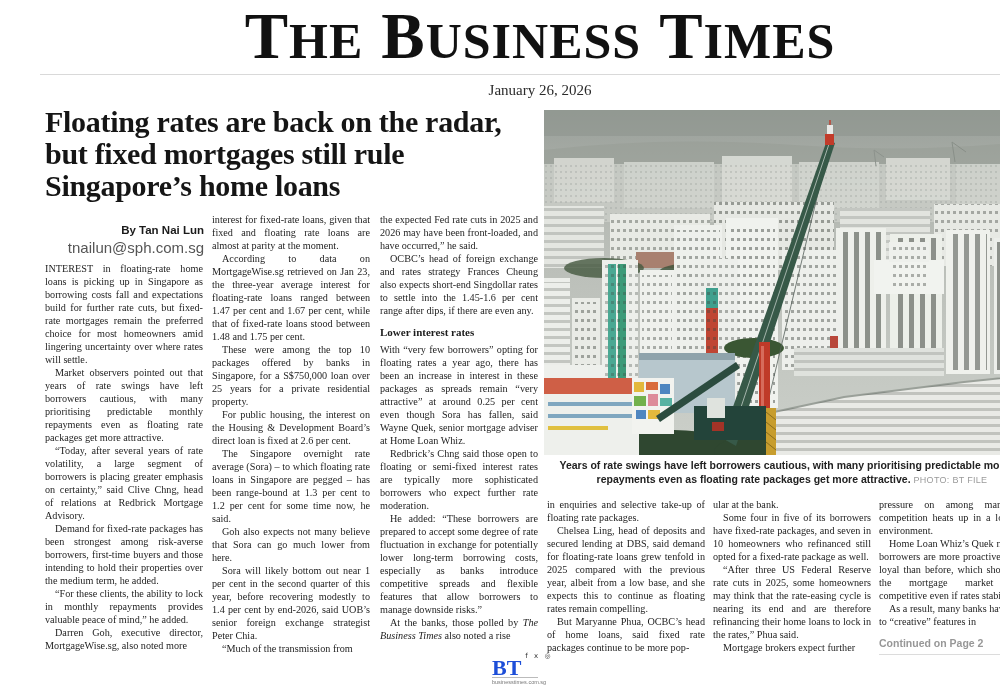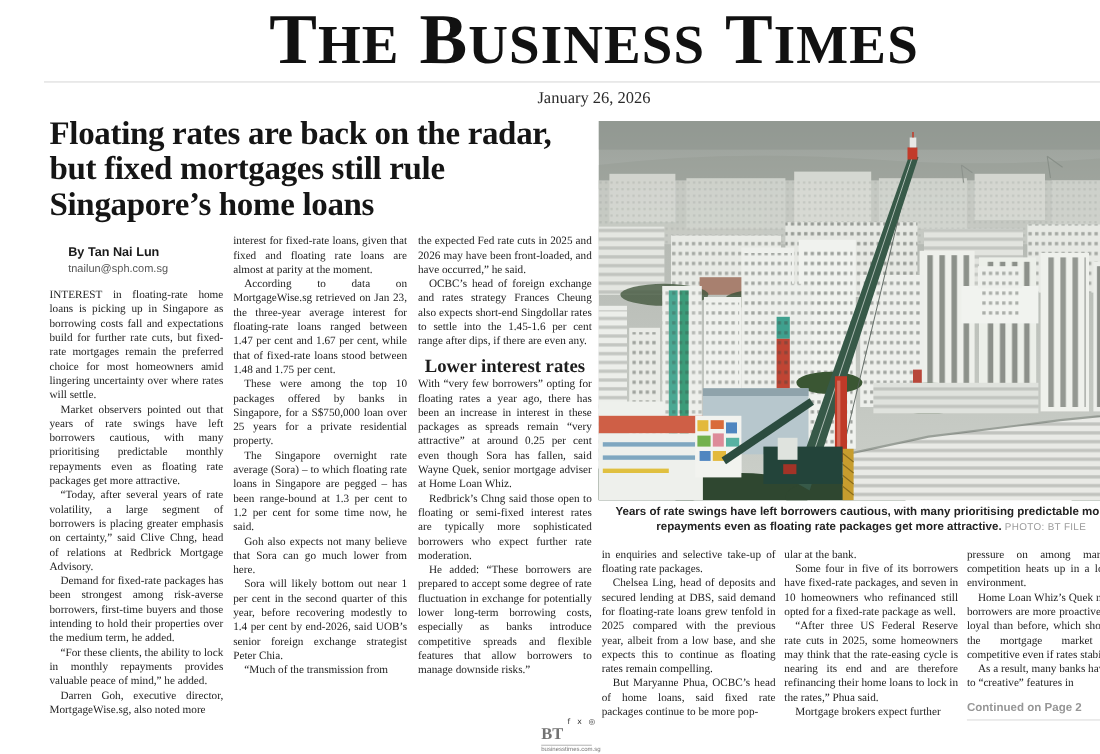--- a/index.html
+++ b/index.html
@@ -13,55 +13,55 @@
   .mast-word{display:inline-block;font-size:50px;margin:0 9px;}
   .mast-word::first-letter{font-size:65px;}
   .rule-top{position:absolute;top:74px;left:0;width:1000px;height:1px;background:#d9d9d9;}
   .dateline{position:absolute;top:82px;left:0;width:1000px;text-align:center;
             font-size:15px;color:#2b2b2b;}
 
   
   .headline{position:absolute;left:5px;top:106px;width:472px;
             font-size:30px;line-height:32px;font-weight:700;color:#151515;
             letter-spacing:-0.3px;}
-  .byline{position:absolute;left:22px;top:224px;width:160px;
-          font-family:"Liberation Sans", sans-serif;}
+  .byline{position:absolute;left:4px;top:224px;width:160px;
+          font-family:"Liberation Sans", sans-serif;text-align:right;}
   .byline .by{font-size:11.5px;font-weight:700;color:#1a1a1a;}
-  .byline .email{font-size:10px;color:#555;margin-top:3px;}
+  .byline .email{font-size:15px;color:#555;margin-top:3px;}
 
   
   .col{position:absolute;width:158px;font-size:10.2px;line-height:13px;
        text-align:justify;color:#1d1d1d;
        font-family:"Liberation Serif", serif;hyphens:auto;-webkit-hyphens:auto;}
   .col p{margin:0;text-indent:10px;}
   .col p.noindent{text-indent:0;}
-  .col h3.subhead{margin:9px 0 4px 0;font-size:17px;line-height:13px;
-       font-weight:700;text-align:center;font-family:"Liberation Serif", serif;}
+  .col h3.subhead{margin:9px 0 4px 0;font-size:11px;line-height:13px;
+       font-weight:700;text-align:left;font-family:"Liberation Serif", serif;}
   #col1{left:5px;  top:262px;}
   #col2{left:172px;top:213px;}
   #col3{left:340px;top:213px;}
   #col4{left:507px;top:498px;}
   #col5{left:673px;top:498px;}
   #col6{left:839px;top:498px;}
   .continued{margin-top:9px;font-family:"Liberation Sans", sans-serif;
              font-weight:700;font-size:10.5px;color:#979797;text-align:left;text-indent:0;}
   .continued-rule{margin-top:4px;width:158px;height:1px;background:#dcdcdc;}
 
   
   .photo-wrap{position:absolute;left:504px;top:110px;width:496px;height:345px;overflow:hidden;}
   .caption{position:absolute;left:504px;top:459px;width:496px;
            font-family:"Liberation Sans", sans-serif;font-size:10.5px;line-height:13.5px;
            font-weight:700;color:#222;text-align:center;}
   .caption .credit{font-weight:400;font-size:9px;color:#9b9b9b;letter-spacing:.3px;}
 
   
   .footer{position:absolute;left:452px;top:652px;width:120px;text-align:left;}
   .footer .btrow{display:flex;align-items:flex-end;gap:4px;}
-  .footer .bt{font-family:"Liberation Serif", serif;font-weight:700;font-size:15px;
-              color:#737373;line-height:16px;}
+  .footer .bt{font-family:"Liberation Serif", serif;font-weight:700;font-size:22px;
+              color:#1d4ed8;line-height:16px;}
   .footer .icons{font-family:"DejaVu Sans", sans-serif;font-size:7px;color:#333;
                  letter-spacing:2px;padding-bottom:16px;}
   .footer .site{font-family:"Liberation Sans", sans-serif;font-size:5.5px;color:#777;
                 margin-top:1px;border-top:1px solid #bbb;width:46px;padding-top:1px;}
 </style>
 </head>
 <body>
 
 <div id="page">
 
@@ -82,32 +82,34 @@
       <p>Market observers pointed out that years of rate swings have left borrowers cautious, with many prioritising predictable monthly repayments even as floating rate packages get more attractive.</p>
       <p>“Today, after several years of rate volatility, a large segment of borrowers is placing greater emphasis on certainty,” said Clive Chng, head of relations at Redbrick Mortgage Advisory.</p>
       <p>Demand for fixed-rate packages has been strongest among risk-averse borrowers, first-time buyers and those intending to hold their properties over the medium term, he added.</p>
       <p>“For these clients, the ability to lock in monthly repayments provides valuable peace of mind,” he added.</p>
       <p>Darren Goh, executive director, MortgageWise.sg, also noted more</p>
     </div>
   <div class="col" id="col2">
       <p class="noindent">interest for fixed-rate loans, given that fixed and floating rate loans are almost at parity at the moment.</p>
       <p>According to data on MortgageWise.sg retrieved on Jan 23, the three-year average interest for floating-rate loans ranged between 1.47 per cent and 1.67 per cent, while that of fixed-rate loans stood between 1.48 and 1.75 per cent.</p>
       <p>These were among the top 10 packages offered by banks in Singapore, for a S$750,000 loan over 25 years for a private residential property.</p>
+      <p>For public housing, the interest on the Housing &amp; Development Board’s direct loan is fixed at 2.6 per cent.</p>
       <p>The Singapore overnight rate average (Sora) – to which floating rate loans in Singapore are pegged – has been range-bound at 1.3 per cent to 1.2 per cent for some time now, he said.</p>
       <p>Goh also expects not many believe that Sora can go much lower from here.</p>
       <p>Sora will likely bottom out near 1 per cent in the second quarter of this year, before recovering modestly to 1.4 per cent by end-2026, said UOB’s senior foreign exchange strategist Peter Chia.</p>
       <p>“Much of the transmission from</p>
     </div>
   <div class="col" id="col3">
       <p class="noindent">the expected Fed rate cuts in 2025 and 2026 may have been front-loaded, and have occurred,” he said.</p>
       <p>OCBC’s head of foreign exchange and rates strategy Frances Cheung also expects short-end Singdollar rates to settle into the 1.45-1.6 per cent range after dips, if there are even any.</p>
       <h3 class="subhead">Lower interest rates</h3>
       <p class="noindent">With “very few borrowers” opting for floating rates a year ago, there has been an increase in interest in these packages as spreads remain “very attractive” at around 0.25 per cent even though Sora has fallen, said Wayne Quek, senior mortgage adviser at Home Loan Whiz.</p>
       <p>Redbrick’s Chng said those open to floating or semi-fixed interest rates are typically more sophisticated borrowers who expect further rate moderation.</p>
       <p>He added: “These borrowers are prepared to accept some degree of rate fluctuation in exchange for potentially lower long-term borrowing costs, especially as banks introduce competitive spreads and flexible features that allow borrowers to manage downside risks.”</p>
+      <p>At the banks, those polled by <i>The Business Times</i> also noted a rise</p>
     </div>
   <div class="col" id="col4">
       <p class="noindent">in enquiries and selective take-up of floating rate packages.</p>
       <p>Chelsea Ling, head of deposits and secured lending at DBS, said demand for floating-rate loans grew tenfold in 2025 compared with the previous year, albeit from a low base, and she expects this to continue as floating rates remain compelling.</p>
       <p>But Maryanne Phua, OCBC’s head of home loans, said fixed rate packages continue to be more pop-</p>
     </div>
   <div class="col" id="col5">
       <p class="noindent">ular at the bank.</p>
       <p>Some four in five of its borrowers have fixed-rate packages, and seven in 10 homeowners who refinanced still opted for a fixed-rate package as well.</p>
       <p>“After three US Federal Reserve rate cuts in 2025, some homeowners may think that the rate-easing cycle is nearing its end and are therefore refinancing their home loans to lock in the rates,” Phua said.</p>

